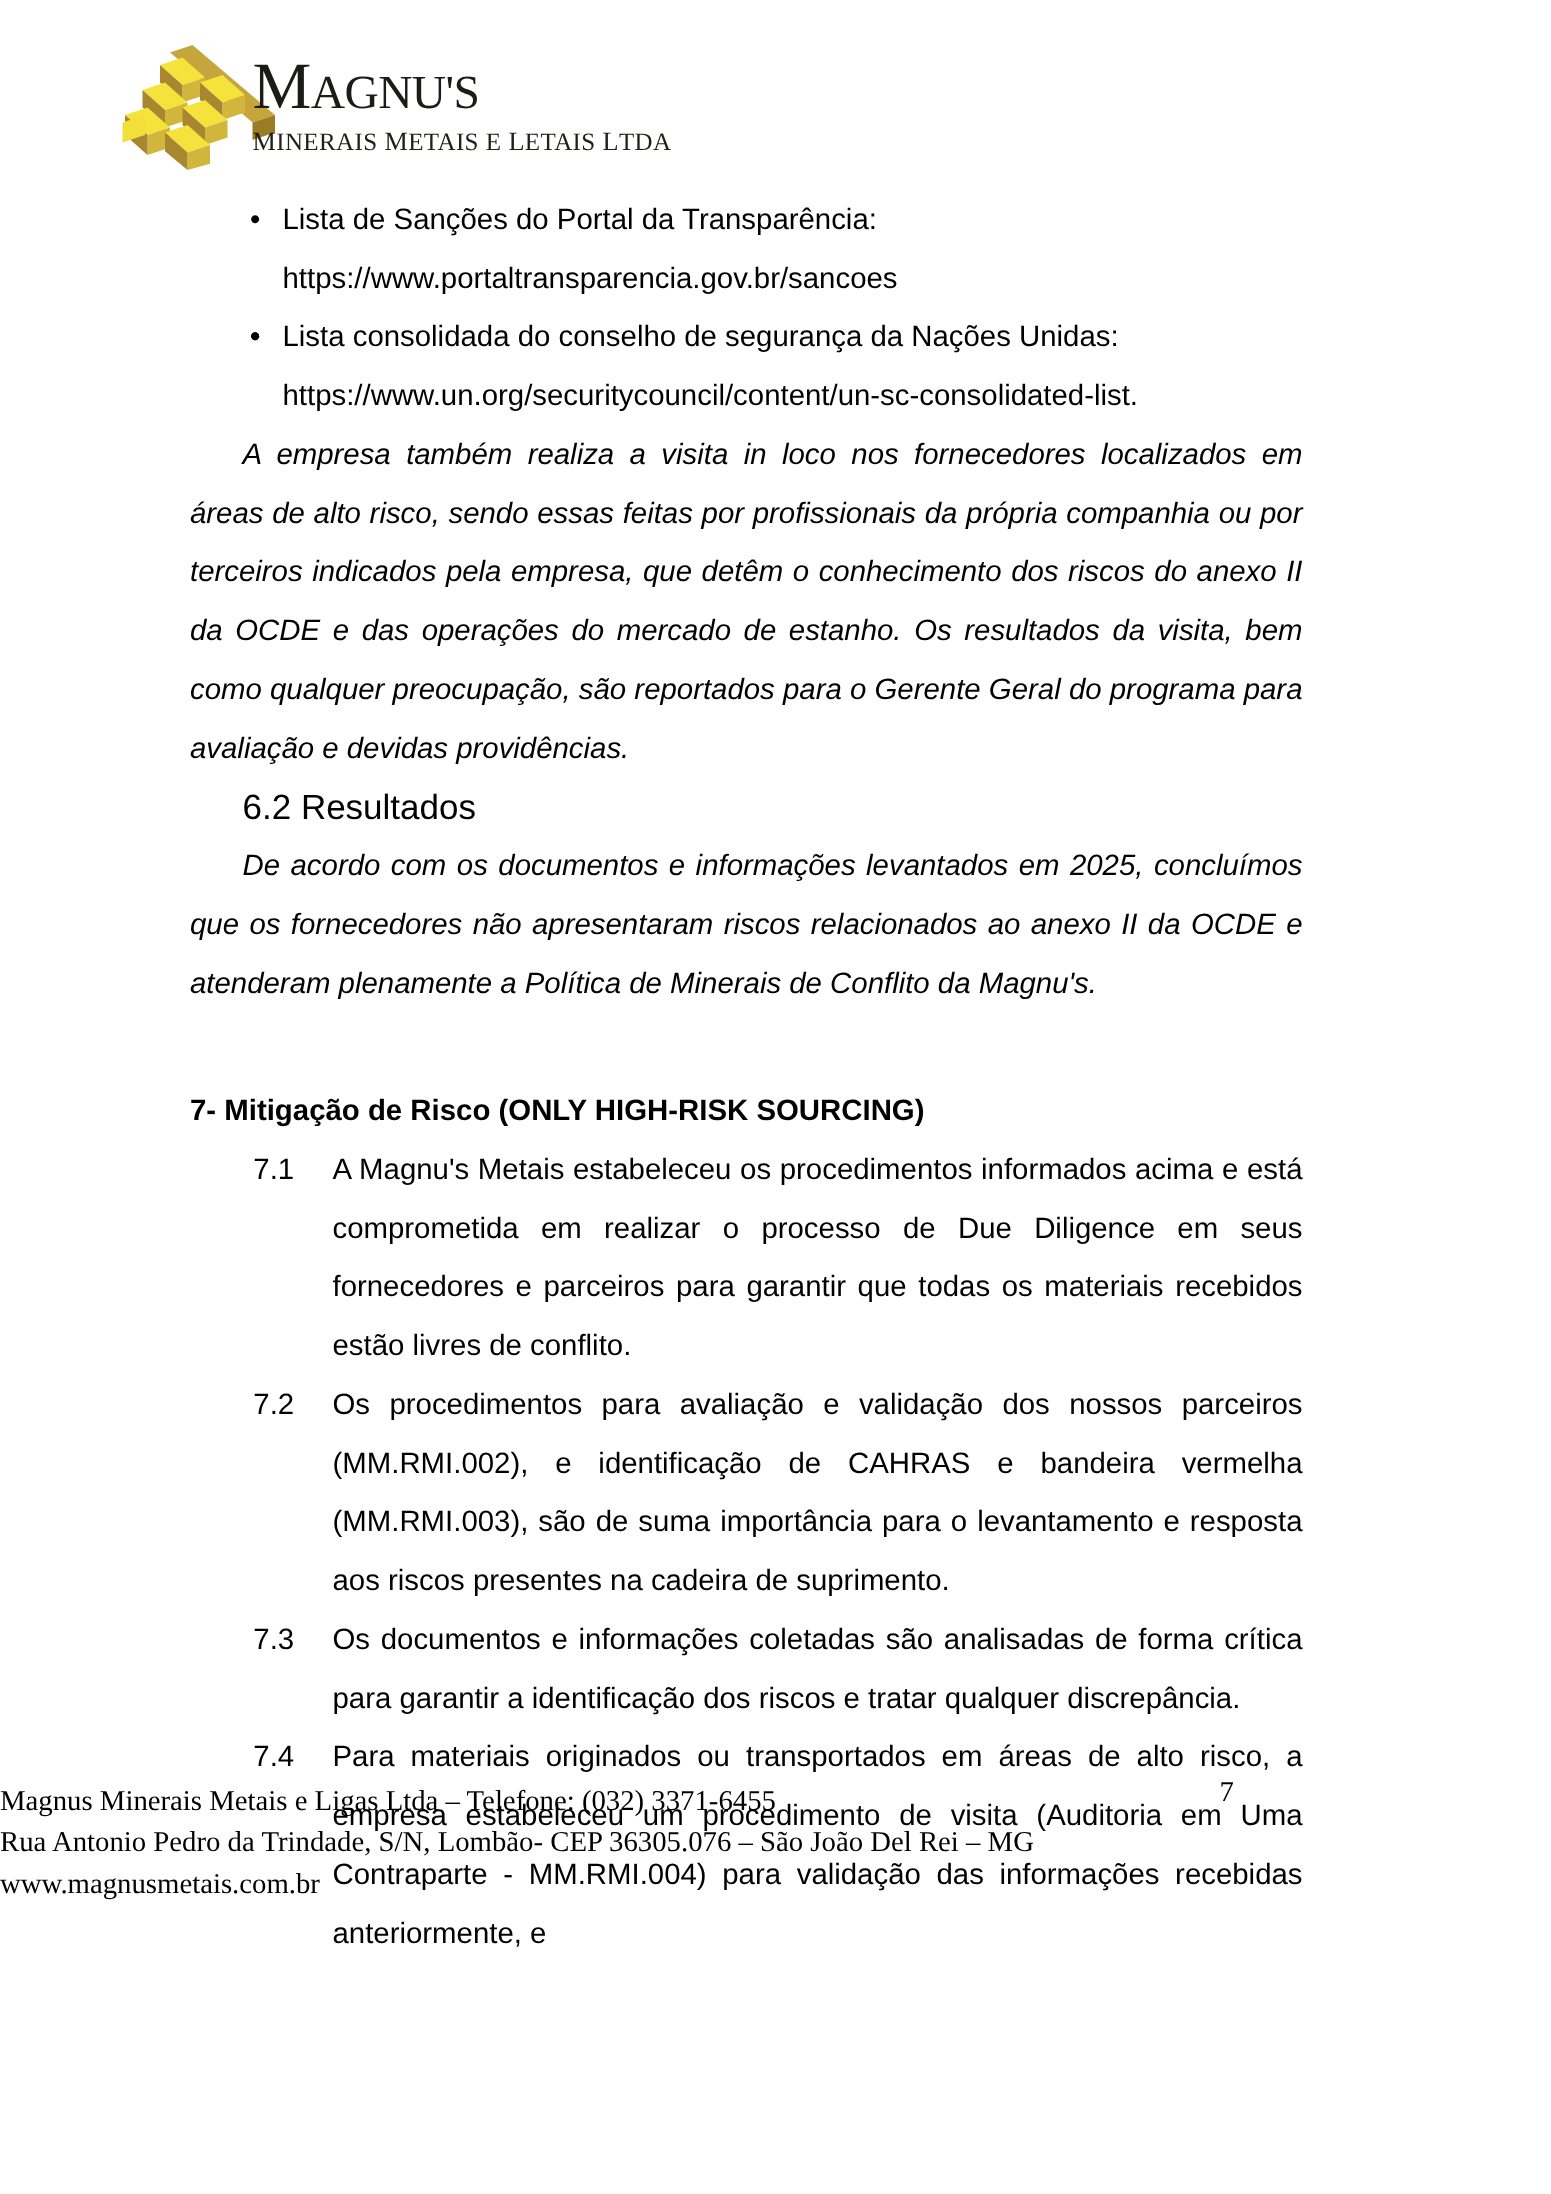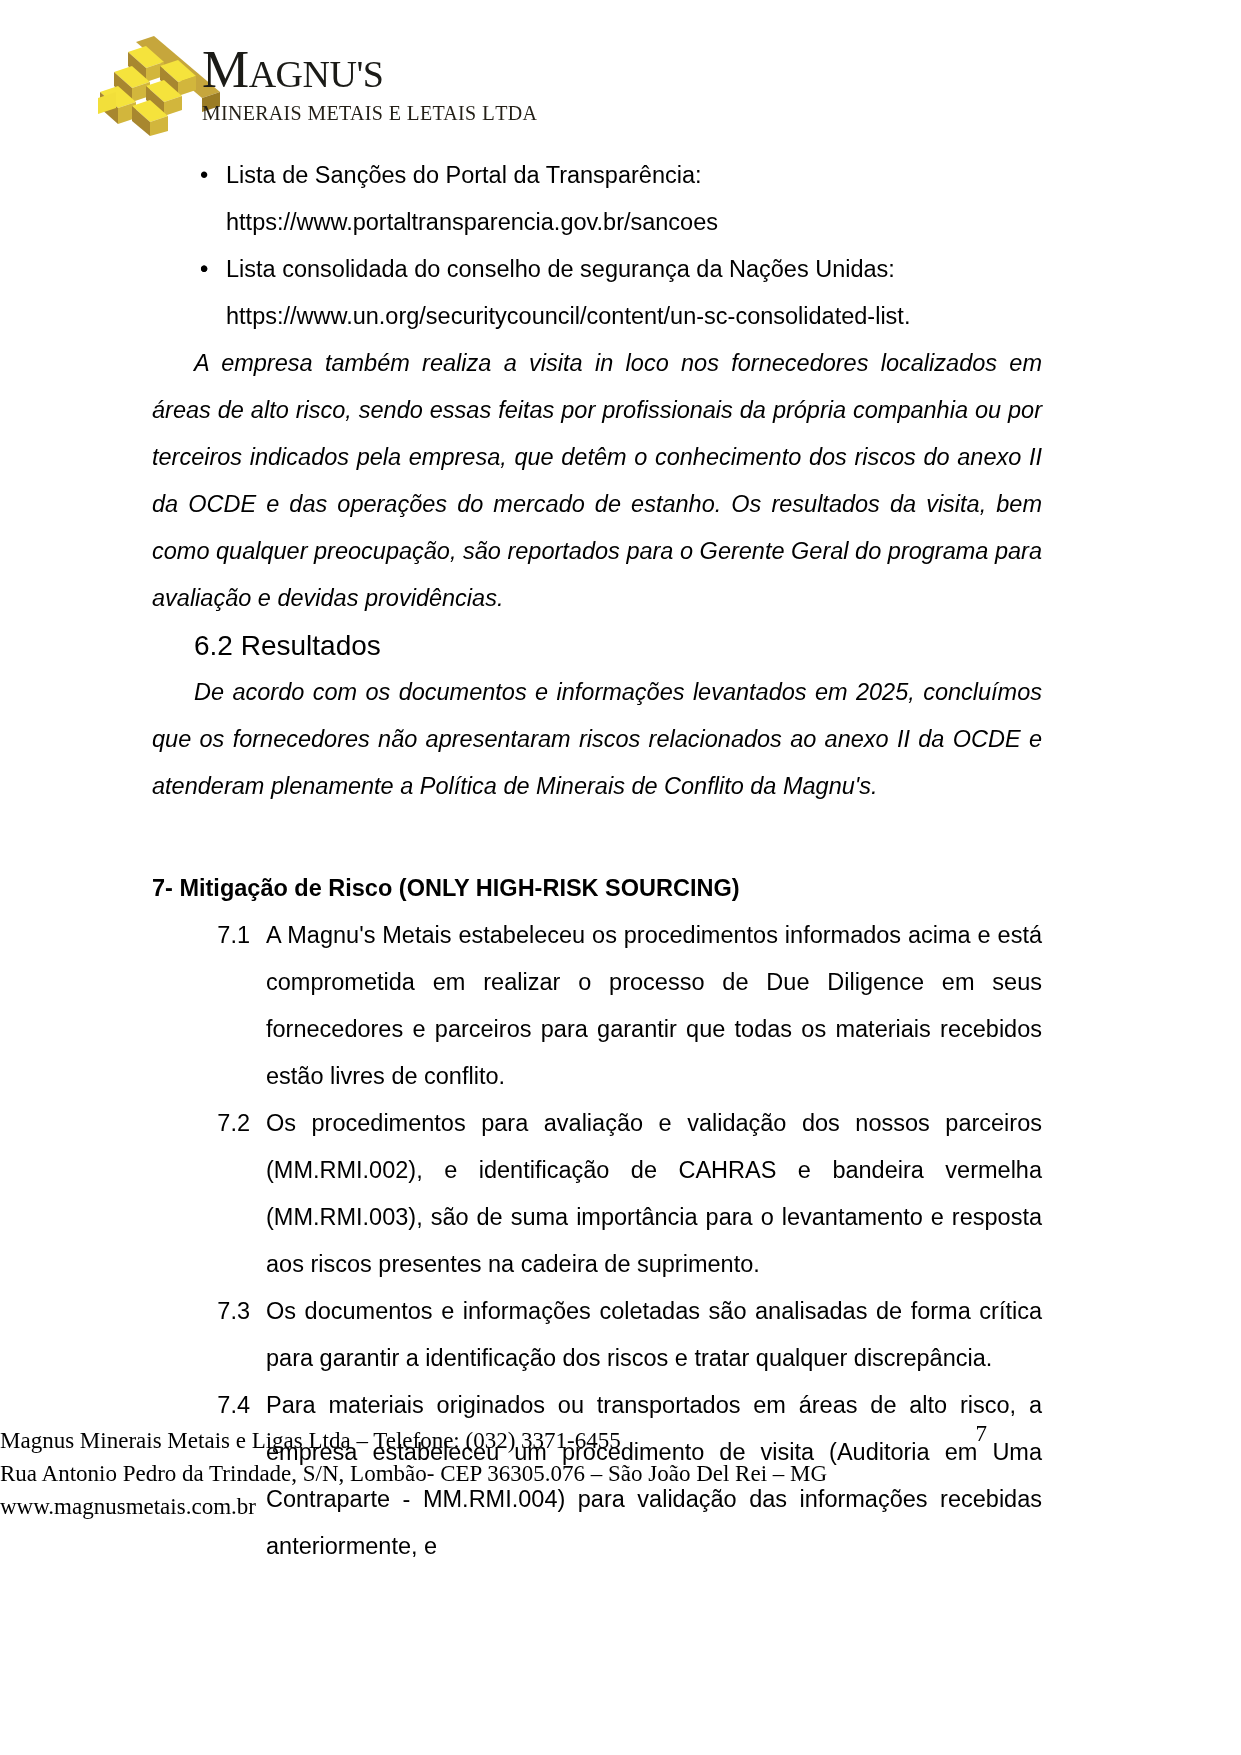--- a/index.html
+++ b/index.html
@@ -138,21 +138,21 @@
     margin-left: 36px;
     text-align: justify;
     font-size: 23.5px;
     line-height: 47px;
   }
   .num-list li .num {
     position: absolute;
     left: 0;
     top: 0;
     width: 62px;
-    text-align: right;
+    text-align: center;
     font-size: 23.5px;
     line-height: 47px;
   }
 
   
   .footer {
     position: absolute;
     left: 0;
     right: 0;
     bottom: 232px;

